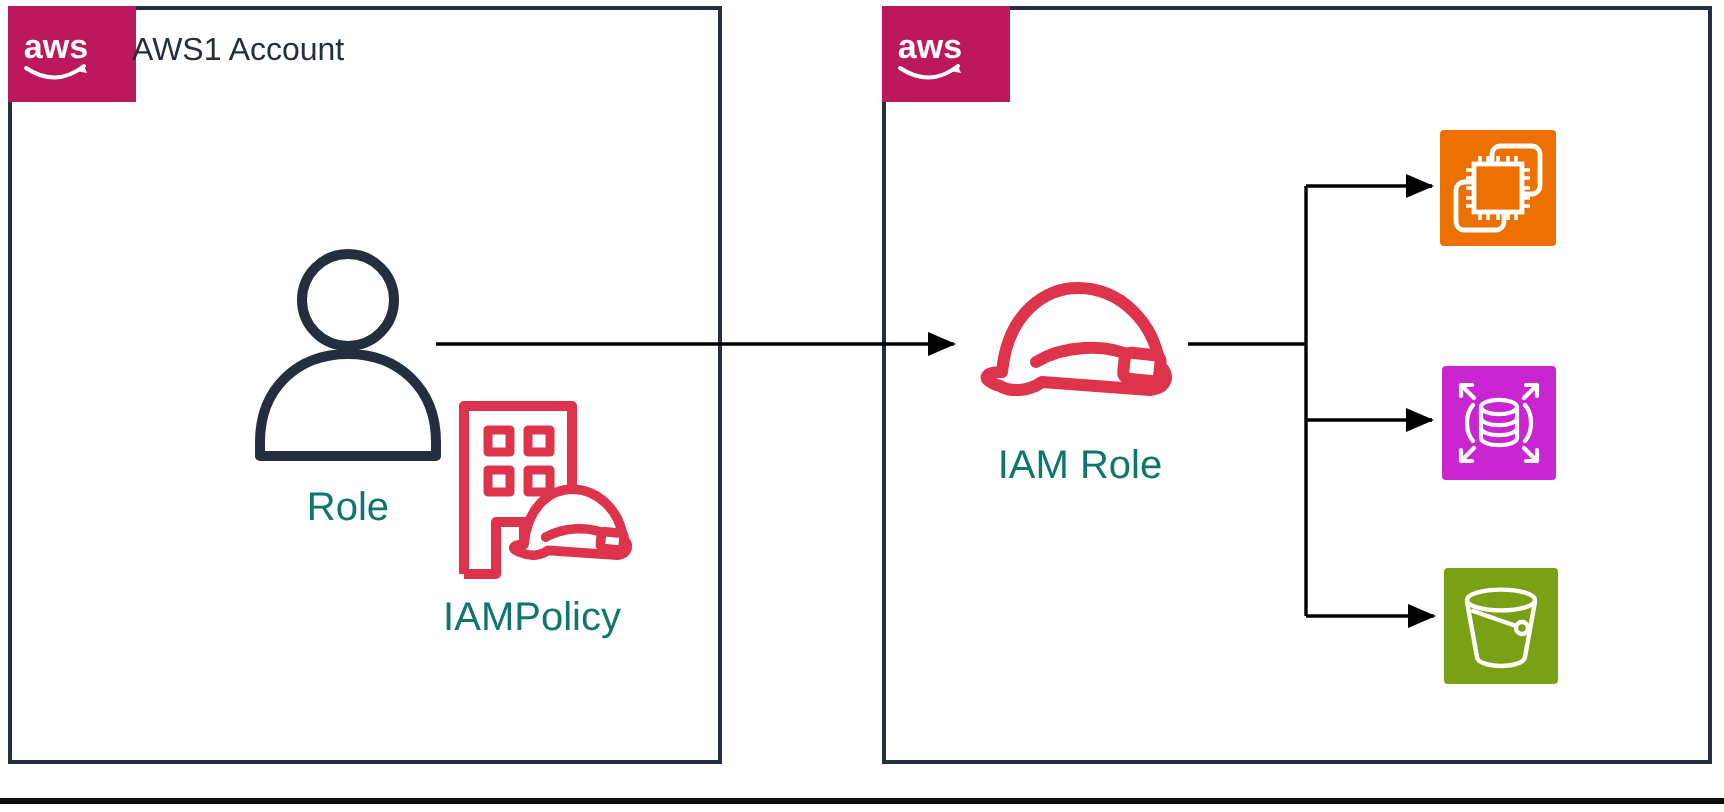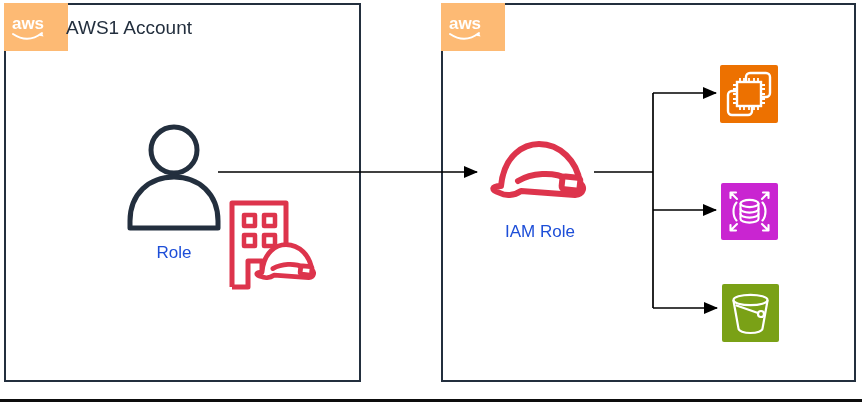--- a/index.html
+++ b/index.html
@@ -19,35 +19,35 @@
     border: 2px solid #232f3e;
     background: #ffffff;
   }
   .box-aws1 { left: 4px;   top: 3px; width: 357px; height: 379px; }
   .box-aws4 { left: 441px; top: 3px; width: 415px; height: 379px; }
 
   .aws-badge {
     position: absolute;
     left: -2px; top: -2px;
     width: 64px; height: 48px;
-    background: #fdba74;
+    background: #be185d;
   }
   .account-title {
     position: absolute;
     left: 60px; top: 12px;
-    font-size: 19px;
+    font-size: 16px;
     color: #232f3e;
     white-space: nowrap;
   }
 
   .node { position: absolute; }
   .node-label {
     position: absolute;
-    font-size: 17px;
-    color: #1d4ed8;
+    font-size: 20px;
+    color: #0f766e;
     text-align: center;
     white-space: nowrap;
   }
 
   .connectors {
     position: absolute;
     left: 0; top: 0;
     width: 862px; height: 406px;
     pointer-events: none;
   }
@@ -97,20 +97,21 @@
           </g>
         </g>
 
         <g transform="translate(30,44) scale(0.60)" fill="#ffffff" stroke="#dd344c" stroke-width="8" stroke-linejoin="round" stroke-linecap="round">
           <path d="M20 52 C23 18 44 6 60 6 C82 6 100 24 103 48 C108 52 107 60 98 61 L40 57 C33 62 24 62 18 59 C8 56 10 52 20 52 Z"></path>
           <path d="M38 46 C52 38 74 36 90 44" fill="none"></path>
           <rect x="84" y="42" width="19" height="14" rx="3" transform="rotate(6 93 49)"></rect>
         </g>
       </svg>
     </div>
+    <div class="node-label" style="left:200px; top:293px; width:120px;">IAMPolicy</div>
   </div>
 
   <div class="account-box box-aws4">
     <div class="aws-badge">
       <svg width="48" height="48" viewBox="0 0 48 48">
         <text x="24" y="26" text-anchor="middle" fill="#ffffff" font-size="17" font-weight="bold" font-family="Liberation Sans, sans-serif">aws</text>
         <path d="M9 31 Q24 41 38 30" fill="none" stroke="#ffffff" stroke-width="2" stroke-linecap="round"></path>
         <path d="M38 30 l1.5 3.5 -4 -0.8" fill="#ffffff"></path>
       </svg>
     </div>

